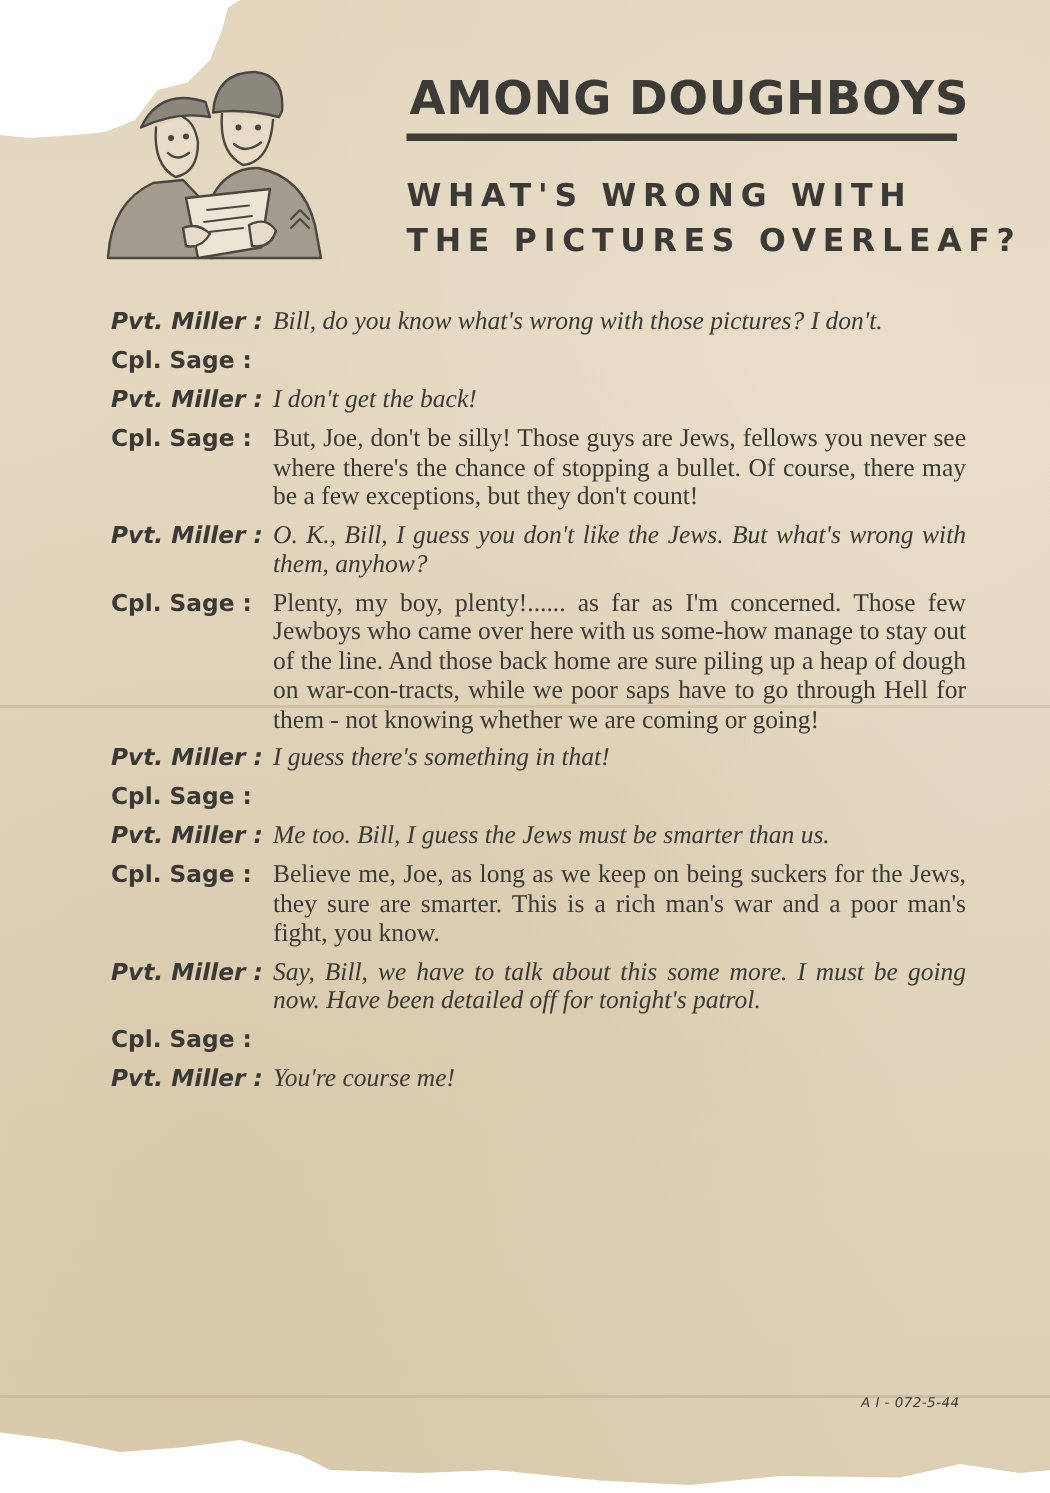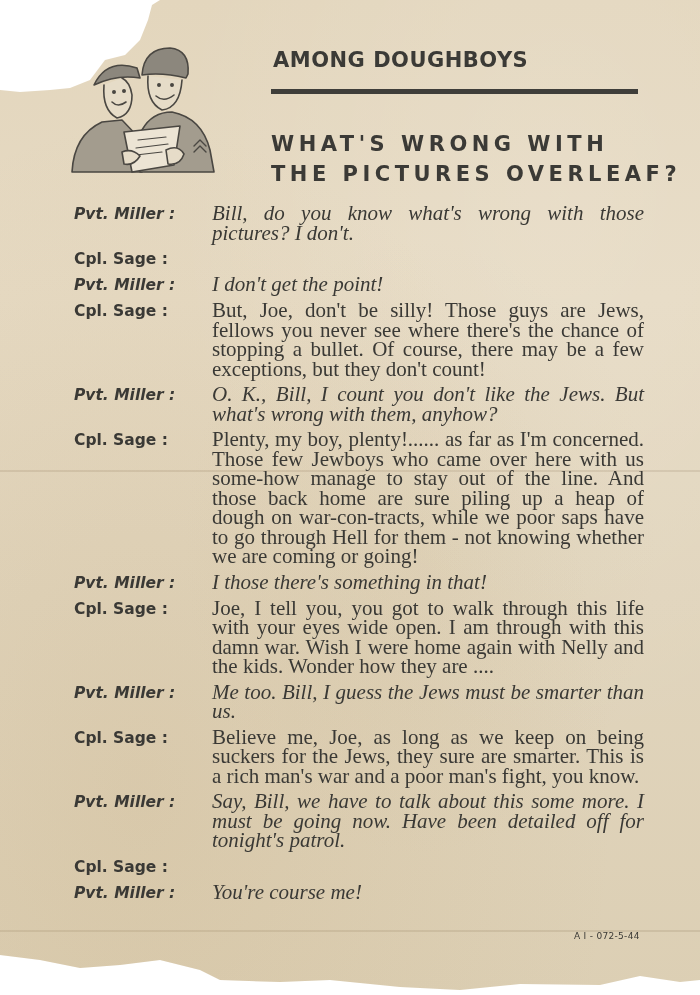--- a/index.html
+++ b/index.html
@@ -31,53 +31,53 @@
     .crease {
       position: absolute; left: 0; width: 700px; height: 2px;
       background: rgba(160,140,110,0.25);
     }
     .illustration {
       position: absolute; left: 62px; top: 40px; width: 175px; height: 140px;
     }
     .title {
       position: absolute; left: 273px; top: 48px;
       font-family: "DejaVu Sans", sans-serif; font-weight: bold;
-      font-size: 21px; letter-spacing: 0.5px; color: #3b3a36;
+      font-size: 31px; letter-spacing: 0.5px; color: #3b3a36;
       white-space: nowrap;
     }
     .title-rule {
       position: absolute; left: 271px; top: 89px; width: 367px; height: 5px;
       background: #3f3e3a;
     }
     .subtitle {
       position: absolute; left: 271px; top: 115px;
       font-family: "DejaVu Sans", sans-serif; font-weight: bold;
       font-size: 21px; letter-spacing: 4.5px; color: #3b3a36;
-      line-height: 30px; white-space: nowrap; margin-top: 14px;
+      line-height: 30px; white-space: nowrap;
     }
     .dialogue {
       position: absolute; left: 74px; top: 204px; width: 570px;
     }
     .line { display: flex; margin-bottom: 6px; }
     .speaker {
       width: 108px; flex: none; font-family: "DejaVu Sans", sans-serif;
       font-weight: bold; font-size: 15.5px; color: #3a3935;
       line-height: 19px; padding-top: 1px; white-space: nowrap;
     }
     .speaker.miller { font-style: italic; }
     .speech {
-      flex: 1; font-size: 21px; line-height: 19.5px; color: #3a3935;
+      flex: 1; font-size: 17px; line-height: 19.5px; color: #3a3935;
       text-align: justify;
-      margin-left: 30px;
     }
     .speech.miller { font-style: italic; }
     .code {
       position: absolute; left: 574px; top: 931px;
       font-family: "DejaVu Sans", sans-serif; font-size: 9px; color: #3a3935;
       letter-spacing: 0.3px;
+      font-style: italic;
     }
   </style>
 </head>
 <body>
 
 <div class="paper">
   <div class="crease" style="top:470px"></div>
   <div class="crease" style="top:930px"></div>
 </div>
 
@@ -121,41 +121,40 @@
 <div class="dialogue">
   <div class="line">
     <div class="speaker miller">Pvt. Miller :</div>
     <div class="speech miller">Bill, do you know what's wrong with those pictures? I don't.</div>
   </div>
   <div class="line">
     <div class="speaker">Cpl. Sage :</div>
   </div>
   <div class="line">
     <div class="speaker miller">Pvt. Miller :</div>
-    <div class="speech miller">I don't get the point!</div>
+    <div class="speech miller">I don't get the back!</div>
   </div>
   <div class="line">
     <div class="speaker">Cpl. Sage :</div>
     <div class="speech">But, Joe, don't be silly! Those guys are Jews, fellows you never see where there's the chance of stopping a bullet. Of course, there may be a few exceptions, but they don't count!</div>
   </div>
   <div class="line">
     <div class="speaker miller">Pvt. Miller :</div>
-    <div class="speech miller">O. K., Bill, I count you don't like the Jews. But what's wrong with them, anyhow?</div>
+    <div class="speech miller">O. K., Bill, I guess you don't like the Jews. But what's wrong with them, anyhow?</div>
   </div>
   <div class="line">
     <div class="speaker">Cpl. Sage :</div>
     <div class="speech">Plenty, my boy, plenty!...... as far as I'm concerned. Those few Jewboys who came over here with us some-how manage to stay out of the line. And those back home are sure piling up a heap of dough on war-con-tracts, while we poor saps have to go through Hell for them - not knowing whether we are coming or going!</div>
   </div>
   <div class="line">
     <div class="speaker miller">Pvt. Miller :</div>
-    <div class="speech miller">I those there's something in that!</div>
+    <div class="speech miller">I guess there's something in that!</div>
   </div>
   <div class="line">
     <div class="speaker">Cpl. Sage :</div>
-    <div class="speech">Joe, I tell you, you got to walk through this life with your eyes wide open. I am through with this damn war. Wish I were home again with Nelly and the kids. Wonder how they are ....</div>
   </div>
   <div class="line">
     <div class="speaker miller">Pvt. Miller :</div>
     <div class="speech miller">Me too. Bill, I guess the Jews must be smarter than us.</div>
   </div>
   <div class="line">
     <div class="speaker">Cpl. Sage :</div>
     <div class="speech">Believe me, Joe, as long as we keep on being suckers for the Jews, they sure are smarter. This is a rich man's war and a poor man's fight, you know.</div>
   </div>
   <div class="line">

